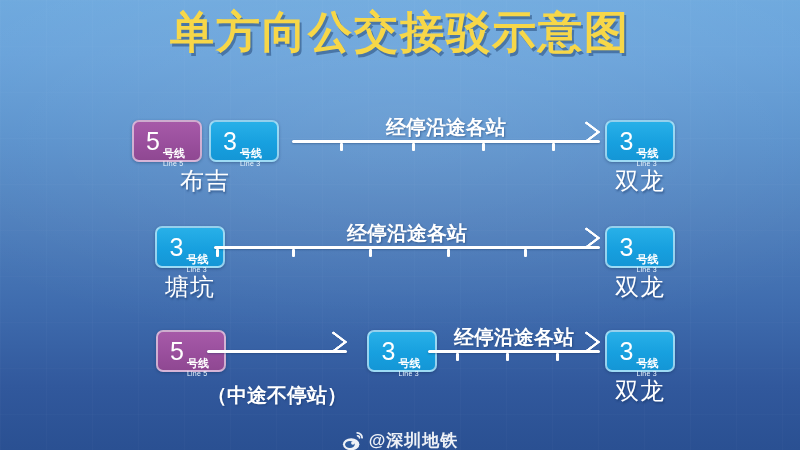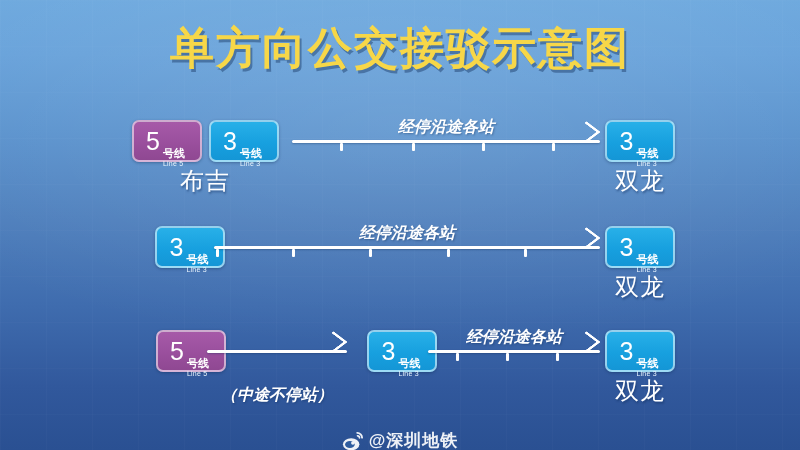--- a/index.html
+++ b/index.html
@@ -40,21 +40,21 @@
   .vignette {
     position: absolute;
     inset: 0;
     background: radial-gradient(120% 85% at 50% 28%, rgba(255,255,255,0.10) 0%, rgba(255,255,255,0) 58%);
     pointer-events: none;
   }
 
   
   .title {
     position: absolute;
-    top: 22px;
+    top: 6px;
     left: 0;
     width: 800px;
     text-align: center;
     font-size: 44px;
     line-height: 52px;
     font-weight: bold;
     color: #f7d748;
     letter-spacing: 2px;
     text-shadow: 2px 3px 0 rgba(25,55,100,0.45);
     white-space: nowrap;
@@ -173,27 +173,26 @@
     border-right: 3px solid #ffffff;
     transform: rotate(45deg) skew(-8deg, -8deg);
     transform-origin: 100% 0%;
     border-radius: 1px;
   }
   .arrow-label {
     position: absolute;
     left: 0;
     width: 100%;
     text-align: center;
-    font-size: 16px;
+    font-size: 20px;
     line-height: 18px;
     font-weight: bold;
     color: #ffffff;
     white-space: nowrap;
     text-shadow: 1px 1px 2px rgba(15,45,90,0.4);
-    font-style: italic;
   }
   .arrow-label.above { bottom: 14px; }
   .arrow-label.below { top: 16px; margin-top: 32px; }
 
   
   .watermark {
     position: absolute;
     left: 0;
     top: 430px;
     width: 800px;
@@ -276,20 +275,21 @@
     <div class="node" style="left:120px; width:140px;">
       <div class="badges">
         <div class="badge line3">
           <span class="badge-num">3</span>
           <span class="badge-txt">
             <span class="badge-cn">号线</span>
             <span class="badge-en">Line 3</span>
           </span>
         </div>
       </div>
+      <div class="station">塘坑</div>
     </div>
 
     <div class="arrow" style="left:214px; top:8px; width:386px;">
       <div class="arrow-label above">经停沿途各站</div>
       <div class="shaft"></div>
       <div class="tick" style="left:2px;"></div>
       <div class="tick" style="left:78px;"></div>
       <div class="tick" style="left:155px;"></div>
       <div class="tick" style="left:233px;"></div>
       <div class="tick" style="left:310px;"></div>

